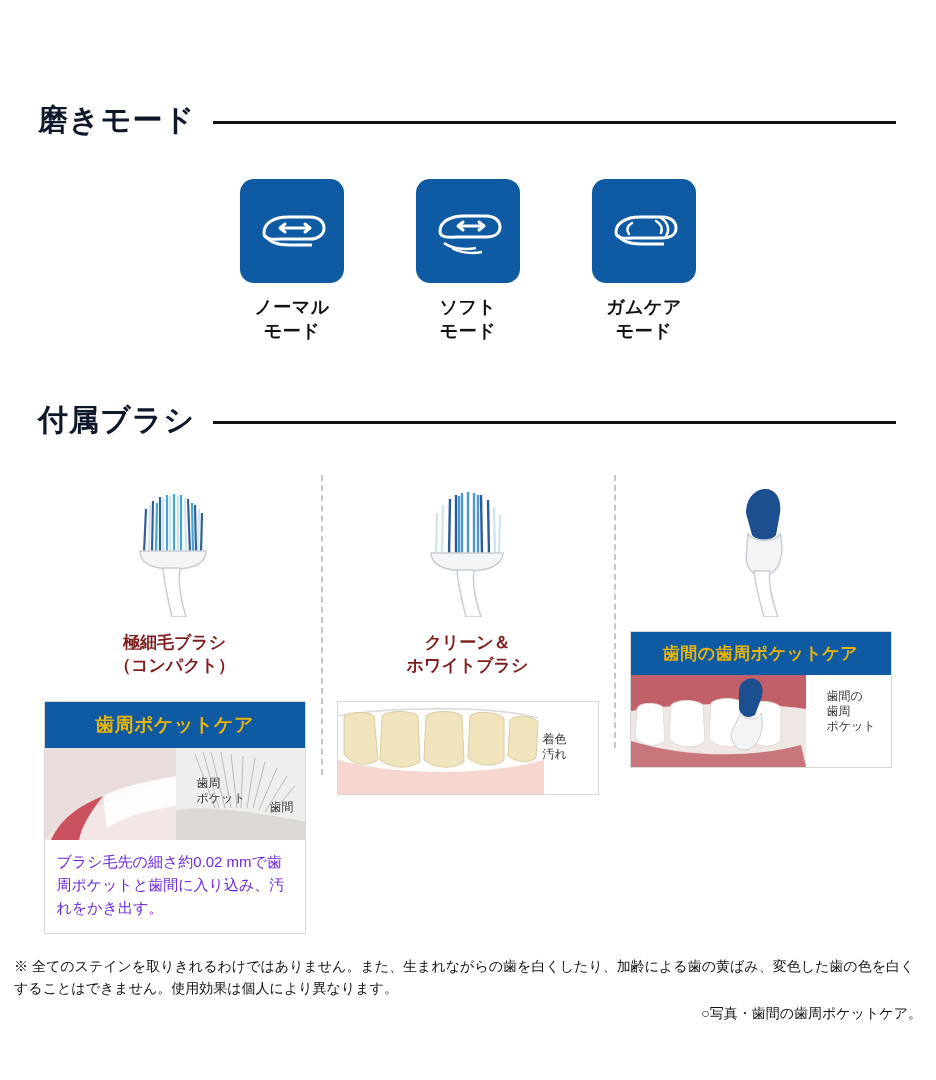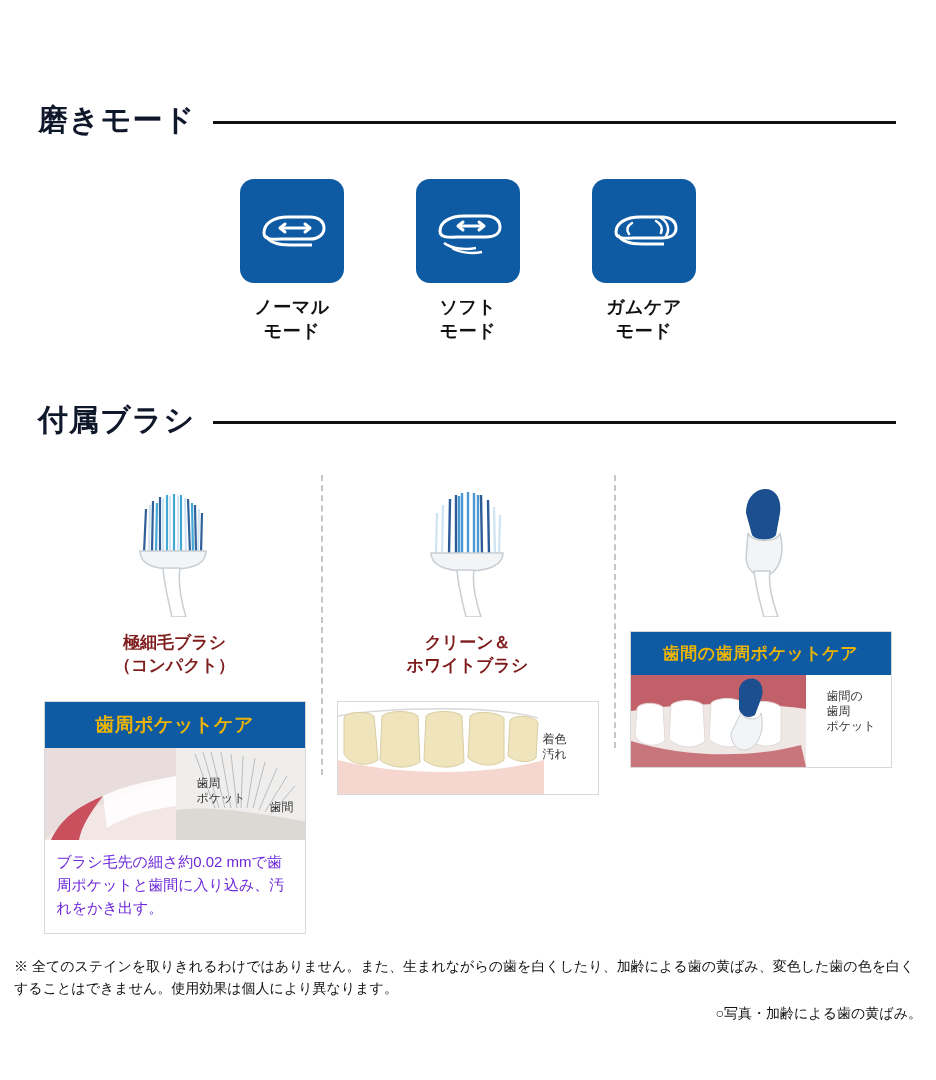--- a/index.html
+++ b/index.html
@@ -381,16 +381,16 @@
 ポケット</div>
           </div>
         </div>
       </div>
 
     </div>
   </div>
 
   <div class="footnote">
     <span>※ 全てのステインを取りきれるわけではありません。また、生まれながらの歯を白くしたり、加齢による歯の黄ばみ、変色した歯の色</span><span>を白くすることはできません。使用効果は個人により異なります。</span>
-    <span class="right">○写真・加齢による歯の黄ばみ。</span>
+    <span class="right">○写真・歯間の歯周ポケットケア。</span>
   </div>
 
 </div>
 
 </body></html>

